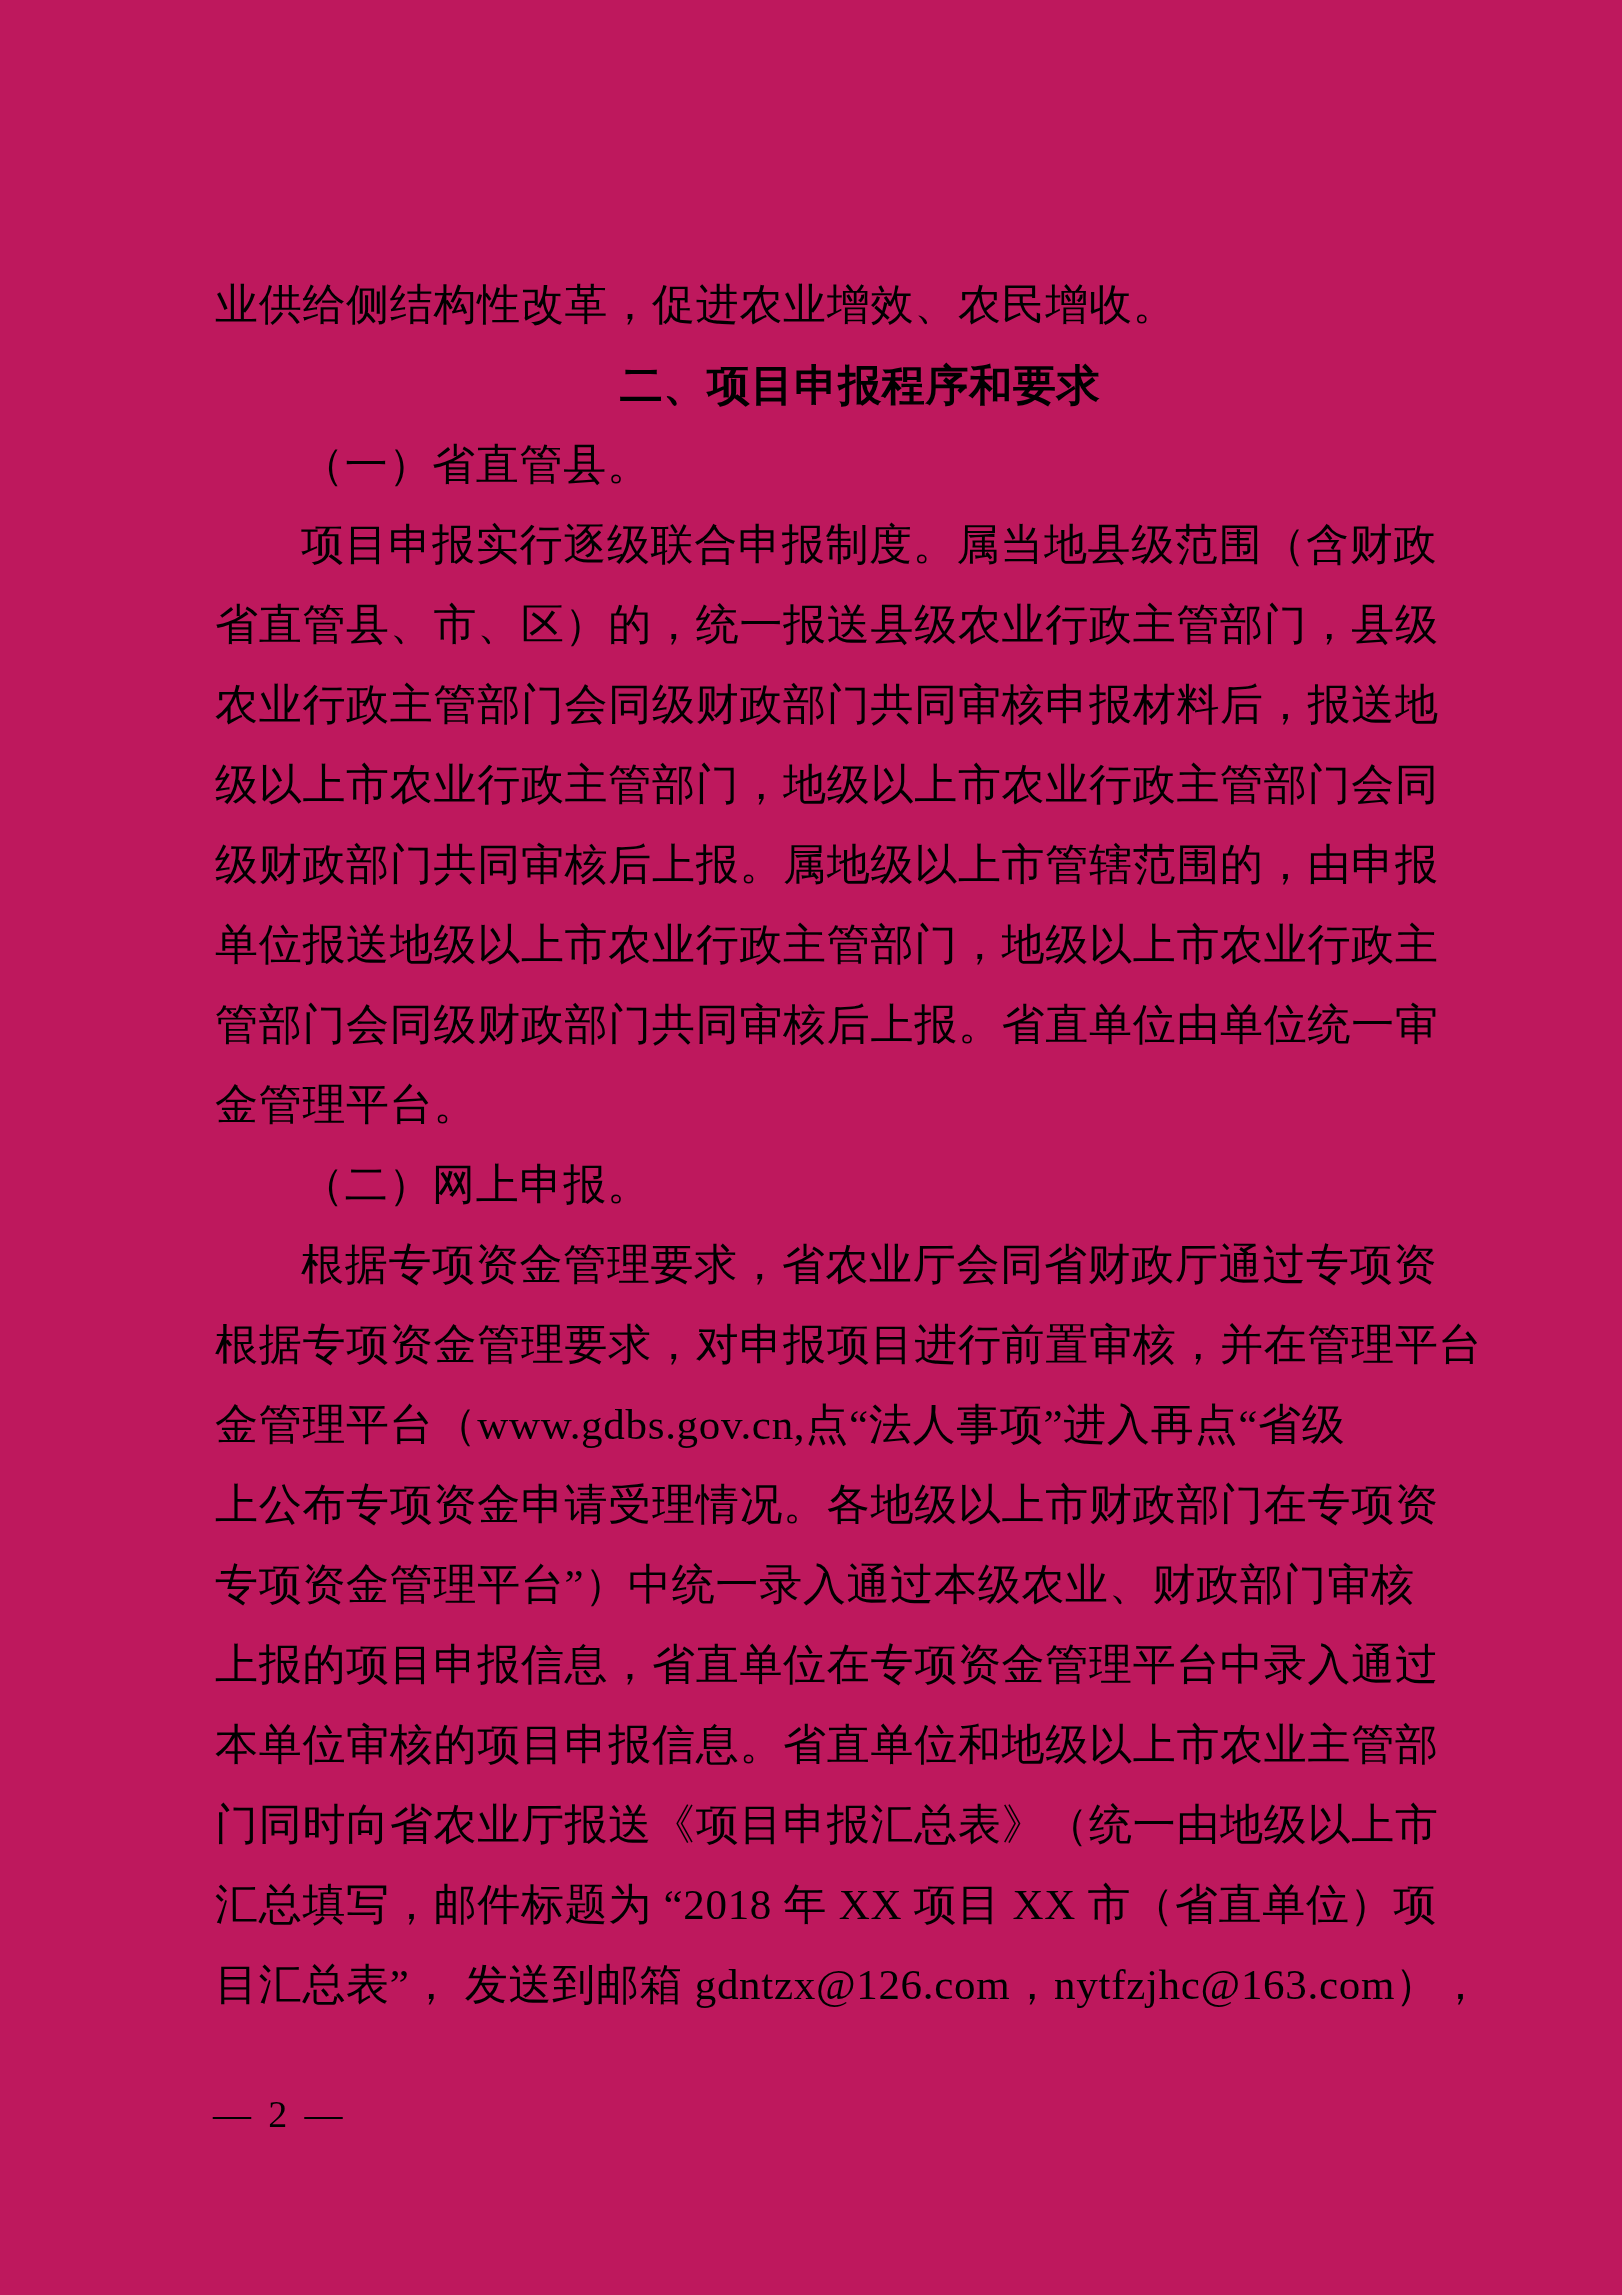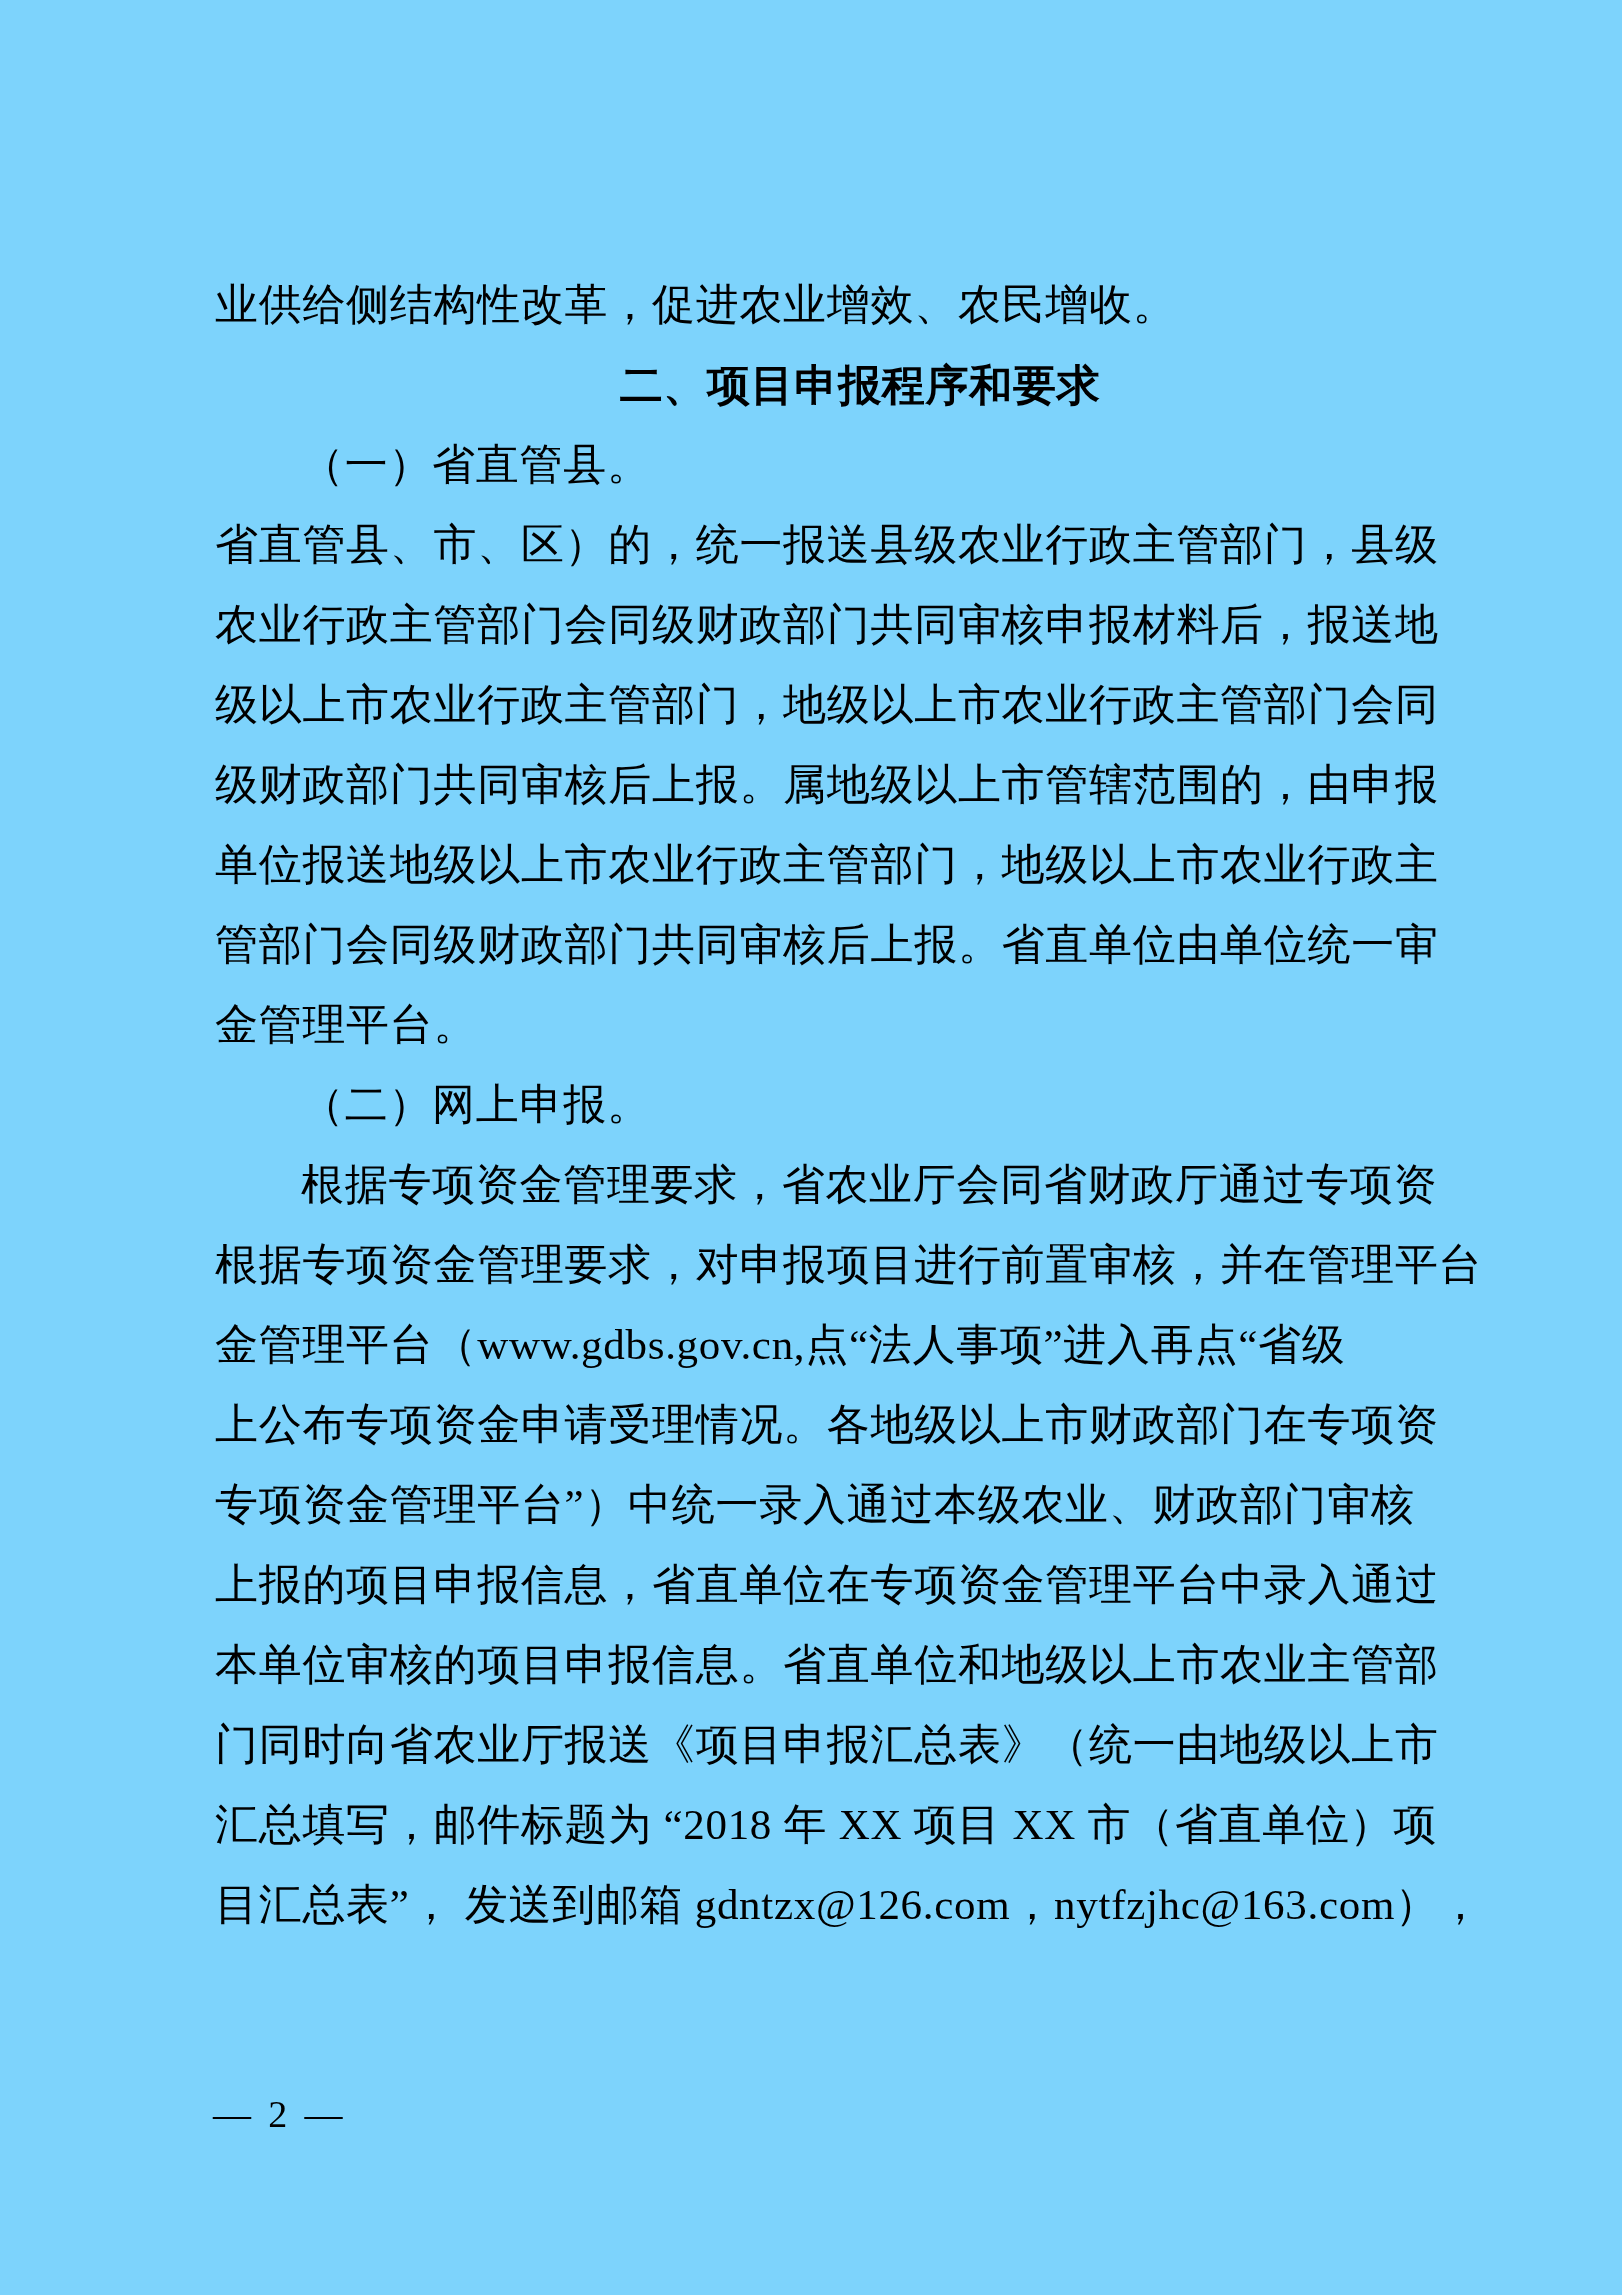--- a/index.html
+++ b/index.html
@@ -4,21 +4,21 @@
 <style>
   html, body {
     margin: 0;
     padding: 0;
     background: #ffffff;
   }
   .page {
     position: relative;
     width: 1622px;
     height: 2295px;
-    background: #7dd3fc;
+    background: #be185d;
     overflow: hidden;
     font-family: "Liberation Serif", "DejaVu Serif", serif;
     color: #000000;
   }
   .content {
     position: absolute;
     top: 265px;
     left: 215px;
     width: 1204px;
   }
@@ -54,20 +54,21 @@
   }
 </style>
 </head>
 <body>
 
 <div class="page">
   <div class="content">
     <div class="line">业供给侧结构性改革，促进农业增效、农民增收。</div>
     <div class="line indent-2 heading">二、项目申报程序和要求</div>
     <div class="line indent-2 subheading">（一）省直管县。</div>
+    <div class="line indent-2">项目申报实行逐级联合申报制度。属当地县级范围（含财政</div>
     <div class="line">省直管县、市、区）的，统一报送县级农业行政主管部门，县级</div>
     <div class="line">农业行政主管部门会同级财政部门共同审核申报材料后，报送地</div>
     <div class="line">级以上市农业行政主管部门，地级以上市农业行政主管部门会同</div>
     <div class="line">级财政部门共同审核后上报。属地级以上市管辖范围的，由申报</div>
     <div class="line">单位报送地级以上市农业行政主管部门，地级以上市农业行政主</div>
     <div class="line">管部门会同级财政部门共同审核后上报。省直单位由单位统一审</div>
     <div class="line">金管理平台。</div>
     <div class="line indent-2 subheading">（二）网上申报。</div>
     <div class="line indent-2">根据专项资金管理要求，省农业厅会同省财政厅通过专项资</div>
     <div class="line">根据专项资金管理要求，对申报项目进行前置审核，并在管理平台</div>

